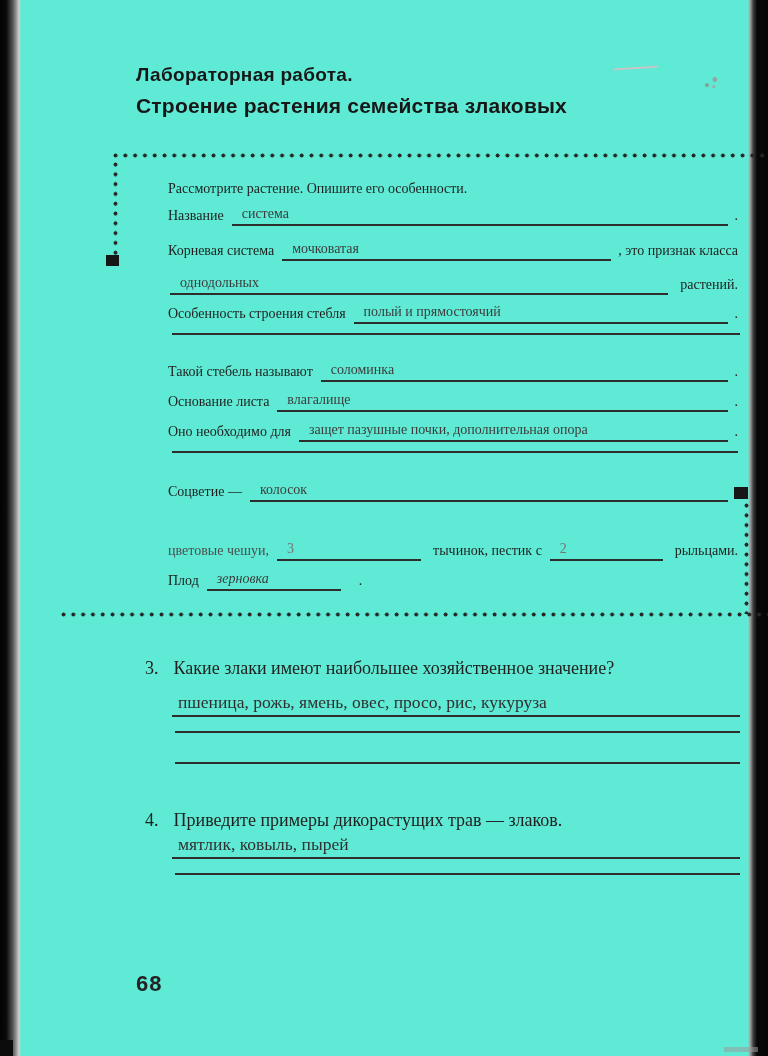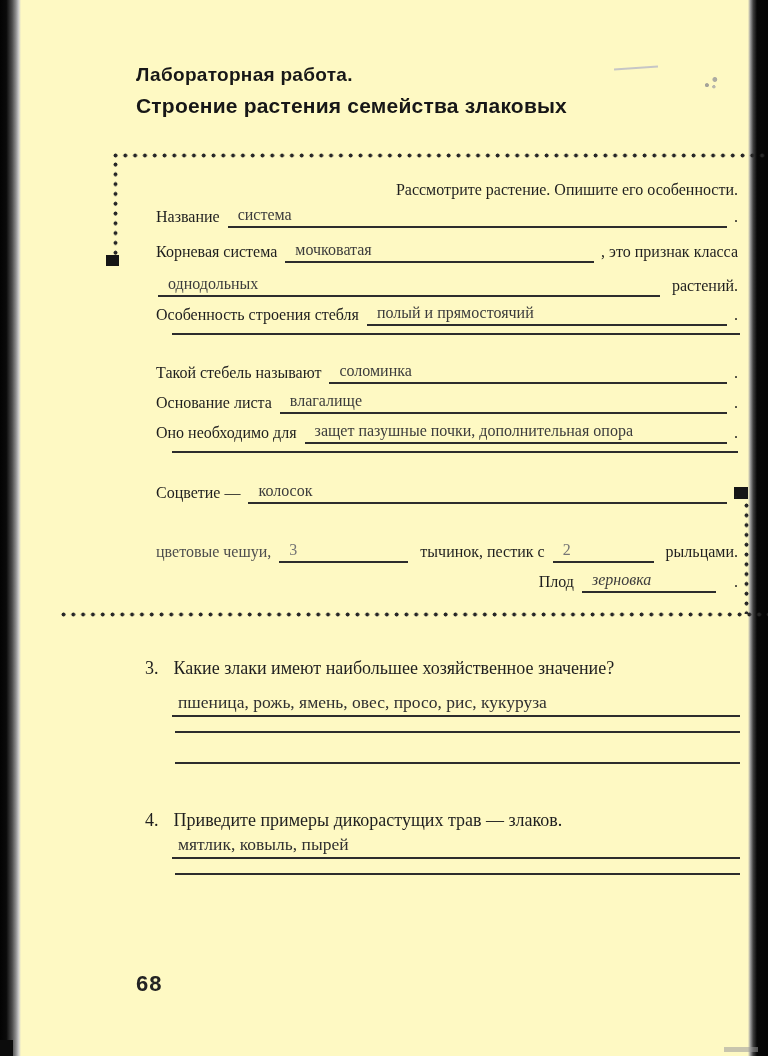--- a/index.html
+++ b/index.html
@@ -1,19 +1,19 @@
 <!DOCTYPE html>
 <html><head>
 <meta charset="utf-8">
 <style>
   * { margin:0; padding:0; box-sizing:border-box; }
   html,body { background:#ffffff; }
   .page {
     position:relative; width:768px; height:1056px;
-    background:#fef9c3; overflow:hidden;
+    background:#5eead4; overflow:hidden;
     font-family:"Liberation Serif", serif; color:#1f1f1f;
   }
   
   .edge-left {
     position:absolute; left:0; top:0; width:21px; height:1056px;
     background:linear-gradient(90deg,#030303 0%,#0a0a0a 30%,#4e4e4e 58%,#8f8f8f 76%,#cfcfcf 90%,rgba(230,230,230,0) 100%);
   }
   .edge-right {
     position:absolute; right:0; top:0; width:20px; height:1056px;
     background:linear-gradient(270deg,#050505 0%,#070707 55%,#3f3f3f 74%,#9a9a9a 88%,rgba(220,220,220,.1) 100%);
@@ -41,21 +41,21 @@
     background-size:7px 9.8px; background-repeat:repeat-y; }
   .dots-top    { left:112px; top:152px; width:656px; }
   .dots-bottom { left:60px;  top:611px; width:708px; }
   .dots-left   { left:112px; top:161px; height:94px; }
   .dots-right  { left:743px; top:502px; height:112px; }
   .sq { position:absolute; background:#161616; }
   .sq-left  { left:106px; top:255px; width:13px; height:11px; }
   .sq-right { left:734px; top:487px; width:14px; height:12px; }
 
   
-  .r { position:absolute; left:156px; right:30px; display:flex; align-items:baseline; font-size:16px; white-space:nowrap;justify-content:flex-end; }
+  .r { position:absolute; left:168px; right:30px; display:flex; align-items:baseline; font-size:14px; white-space:nowrap; }
   .blank { flex:1 1 auto; border-bottom:2px solid #2d2d2d; min-width:0; margin-left:8px; }
   .blank.fixed { flex:0 0 auto;font-style:italic; }
   .ans { display:inline-block; transform:translateY(-2px); padding-left:10px; color:#3c3c3c; white-space:pre; }
   .ans.pl18 { padding-left:18px; }
   .faded { color:#757575; }
   .lbl-faded { color:#4e4e4e; }
   .tail { margin-left:7px; }
   .mid { margin-left:12px; }
   .uline { position:absolute; border-bottom:2px solid #2d2d2d; }
 

